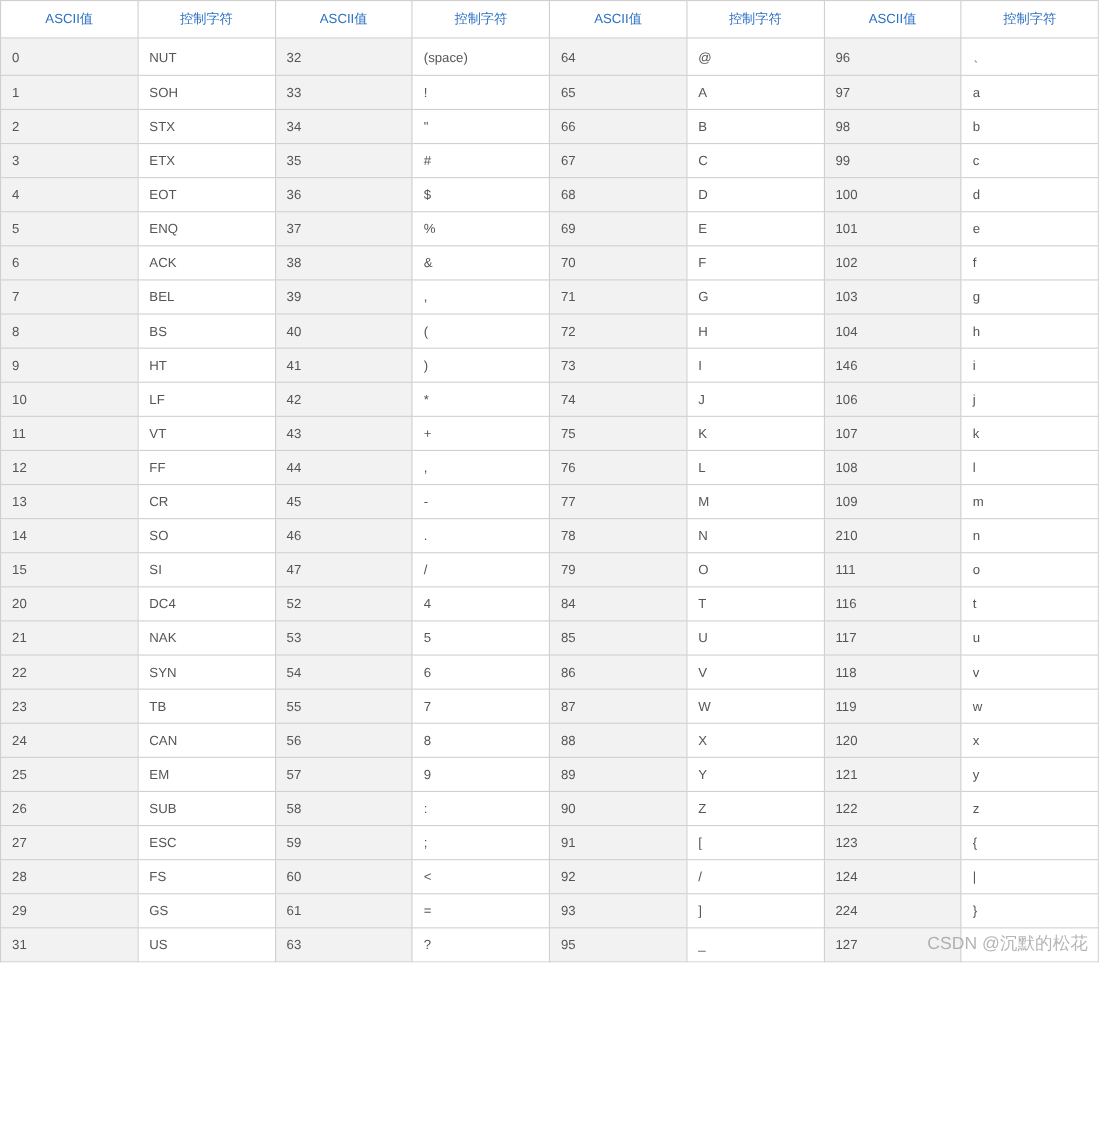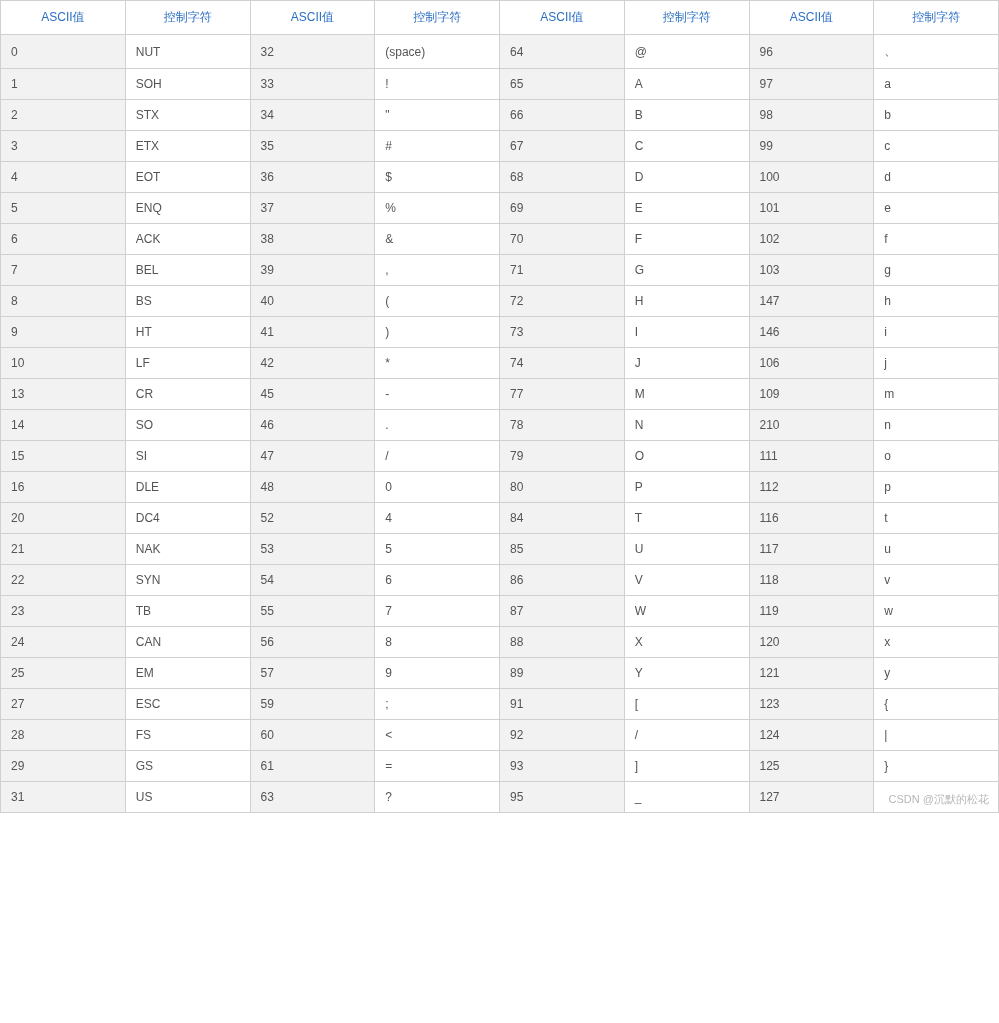--- a/index.html
+++ b/index.html
@@ -36,21 +36,21 @@
     background: #f2f2f2;
   }
   td.ch {
     background: #fff;
   }
   .watermark {
     position: absolute;
     right: 10px;
     bottom: 6px;
     color: rgba(120,120,120,0.55);
-    font-size: 11px;
+    font-size: 16px;
     pointer-events: none;
   }
 </style>
 </head>
 <body>
 
 <table>
   <thead>
     <tr id="header-row">
         <th>ASCII值</th>
@@ -144,21 +144,21 @@
         <td class="num">103</td>
         <td class="ch">g</td>
       </tr>
       <tr>
         <td class="num">8</td>
         <td class="ch">BS</td>
         <td class="num">40</td>
         <td class="ch">(</td>
         <td class="num">72</td>
         <td class="ch">H</td>
-        <td class="num">147</td>
+        <td class="num">104</td>
         <td class="ch">h</td>
       </tr>
       <tr>
         <td class="num">9</td>
         <td class="ch">HT</td>
         <td class="num">41</td>
         <td class="ch">)</td>
         <td class="num">73</td>
         <td class="ch">I</td>
         <td class="num">146</td>
@@ -168,20 +168,40 @@
         <td class="num">10</td>
         <td class="ch">LF</td>
         <td class="num">42</td>
         <td class="ch">*</td>
         <td class="num">74</td>
         <td class="ch">J</td>
         <td class="num">106</td>
         <td class="ch">j</td>
       </tr>
       <tr>
+        <td class="num">11</td>
+        <td class="ch">VT</td>
+        <td class="num">43</td>
+        <td class="ch">+</td>
+        <td class="num">75</td>
+        <td class="ch">K</td>
+        <td class="num">107</td>
+        <td class="ch">k</td>
+      </tr>
+      <tr>
+        <td class="num">12</td>
+        <td class="ch">FF</td>
+        <td class="num">44</td>
+        <td class="ch">,</td>
+        <td class="num">76</td>
+        <td class="ch">L</td>
+        <td class="num">108</td>
+        <td class="ch">l</td>
+      </tr>
+      <tr>
         <td class="num">13</td>
         <td class="ch">CR</td>
         <td class="num">45</td>
         <td class="ch">-</td>
         <td class="num">77</td>
         <td class="ch">M</td>
         <td class="num">109</td>
         <td class="ch">m</td>
       </tr>
       <tr>
@@ -198,30 +218,20 @@
         <td class="num">15</td>
         <td class="ch">SI</td>
         <td class="num">47</td>
         <td class="ch">/</td>
         <td class="num">79</td>
         <td class="ch">O</td>
         <td class="num">111</td>
         <td class="ch">o</td>
       </tr>
       <tr>
-        <td class="num">16</td>
-        <td class="ch">DLE</td>
-        <td class="num">48</td>
-        <td class="ch">0</td>
-        <td class="num">80</td>
-        <td class="ch">P</td>
-        <td class="num">112</td>
-        <td class="ch">p</td>
-      </tr>
-      <tr>
         <td class="num">20</td>
         <td class="ch">DC4</td>
         <td class="num">52</td>
         <td class="ch">4</td>
         <td class="num">84</td>
         <td class="ch">T</td>
         <td class="num">116</td>
         <td class="ch">t</td>
       </tr>
       <tr>
@@ -268,20 +278,30 @@
         <td class="num">25</td>
         <td class="ch">EM</td>
         <td class="num">57</td>
         <td class="ch">9</td>
         <td class="num">89</td>
         <td class="ch">Y</td>
         <td class="num">121</td>
         <td class="ch">y</td>
       </tr>
       <tr>
+        <td class="num">26</td>
+        <td class="ch">SUB</td>
+        <td class="num">58</td>
+        <td class="ch">:</td>
+        <td class="num">90</td>
+        <td class="ch">Z</td>
+        <td class="num">122</td>
+        <td class="ch">z</td>
+      </tr>
+      <tr>
         <td class="num">27</td>
         <td class="ch">ESC</td>
         <td class="num">59</td>
         <td class="ch">;</td>
         <td class="num">91</td>
         <td class="ch">[</td>
         <td class="num">123</td>
         <td class="ch">{</td>
       </tr>
       <tr>
@@ -294,21 +314,21 @@
         <td class="num">124</td>
         <td class="ch">|</td>
       </tr>
       <tr>
         <td class="num">29</td>
         <td class="ch">GS</td>
         <td class="num">61</td>
         <td class="ch">=</td>
         <td class="num">93</td>
         <td class="ch">]</td>
-        <td class="num">125</td>
+        <td class="num">224</td>
         <td class="ch">}</td>
       </tr>
       <tr>
         <td class="num">31</td>
         <td class="ch">US</td>
         <td class="num">63</td>
         <td class="ch">?</td>
         <td class="num">95</td>
         <td class="ch">_</td>
         <td class="num">127</td>

